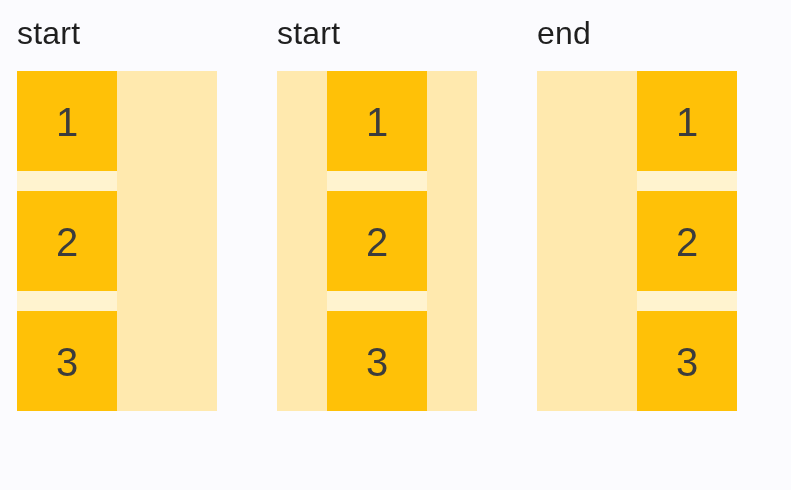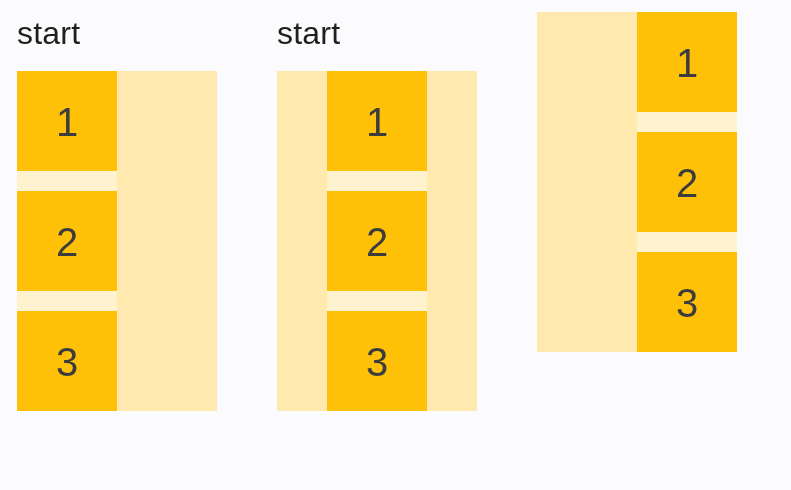--- a/index.html
+++ b/index.html
@@ -90,20 +90,21 @@
     <div class="flex-container align-center">
       <div class="items-track">
         <div class="flex-item">1</div>
         <div class="flex-item">2</div>
         <div class="flex-item">3</div>
       </div>
     </div>
   </section>
 
   <section class="demo">
+    <h2 class="demo-label">end</h2>
     <div class="flex-container align-end">
       <div class="items-track">
         <div class="flex-item">1</div>
         <div class="flex-item">2</div>
         <div class="flex-item">3</div>
       </div>
     </div>
   </section>
 
 </div>

